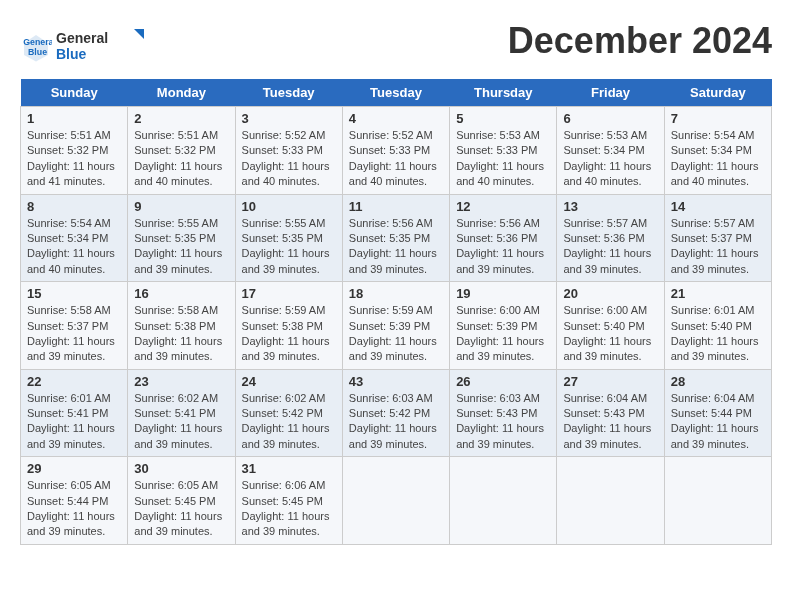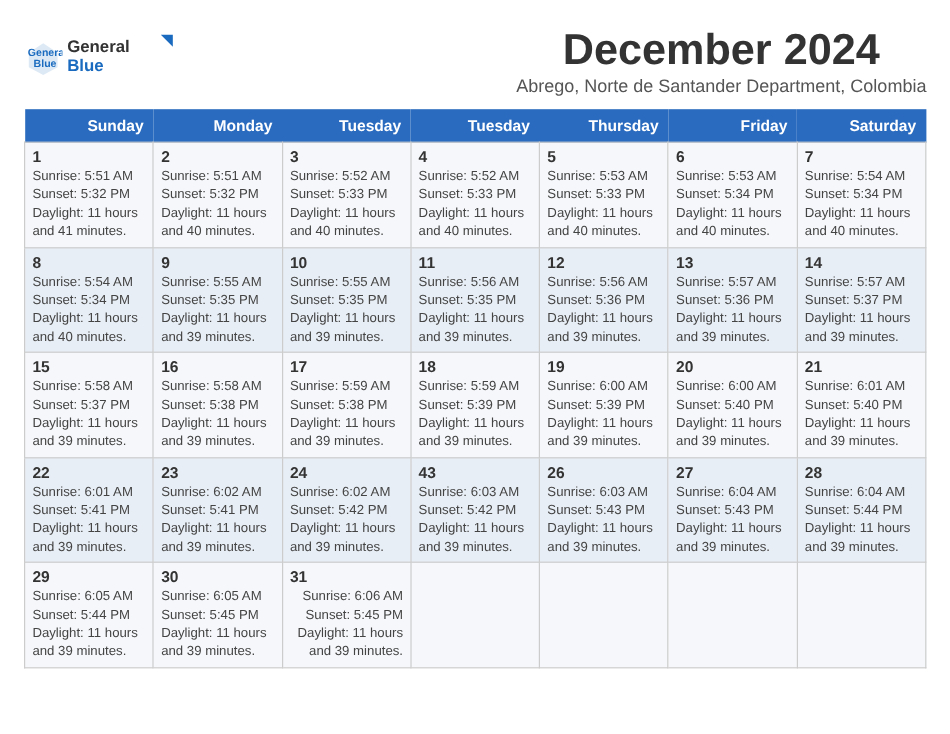--- a/index.html
+++ b/index.html
@@ -40,21 +40,21 @@
       margin-top: 2px;
     }
     .calendar-table {
       width: 100%;
       border-collapse: collapse;
       font-size: 11px;
     }
     .calendar-table thead th {
       background-color: #2a6bbf;
       color: #fff;
-      text-align: right;
+      text-align: center;
       padding: 6px 8px;
       font-size: 13px;
       font-weight: bold;
     }
     .calendar-table tbody td {
       border: 1px solid #ccc;
       vertical-align: top;
       padding: 4px 6px;
       width: 14.28%;
       height: 80px;
@@ -94,21 +94,20 @@
     <div>
       <svg width="90" height="40">
         <text x="0" y="18" font-size="14" font-weight="bold" fill="#333" font-family="Arial">General</text>
         <polygon points="78,4 88,4 88,14" fill="#1a6bbf"></polygon>
         <text x="0" y="34" font-size="14" font-weight="bold" fill="#1a6bbf" font-family="Arial">Blue</text>
       </svg>
     </div>
   </div>
   <div class="title-section">
     <div class="month-title">December 2024</div>
-    <div class="location-title">Abrego, Norte de Santander Department, Colombia</div>
   </div>
 </div>
 
 <table class="calendar-table">
   <thead>
     <tr>
       <th>Sunday</th>
       <th>Monday</th>
       <th>Tuesday</th>
       <th>Tuesday</th>
@@ -332,21 +331,21 @@
         </td>
         <td>
           <span class="day-number">30</span>
           <div class="day-info" style="white-space: pre-line;">Sunrise: 6:05 AM
 Sunset: 5:45 PM
 Daylight: 11 hours
 and 39 minutes.</div>
         </td>
         <td>
           <span class="day-number">31</span>
-          <div class="day-info" style="white-space: pre-line; text-align: right;">Sunrise: 6:06 AM
+          <div class="day-info" style="white-space: pre-line;">Sunrise: 6:06 AM
 Sunset: 5:45 PM
 Daylight: 11 hours
 and 39 minutes.</div>
         </td>
         <td class="empty-cell"></td>
         <td class="empty-cell"></td>
         <td class="empty-cell"></td>
         <td class="empty-cell"></td>
       </tr>
     </tbody>

